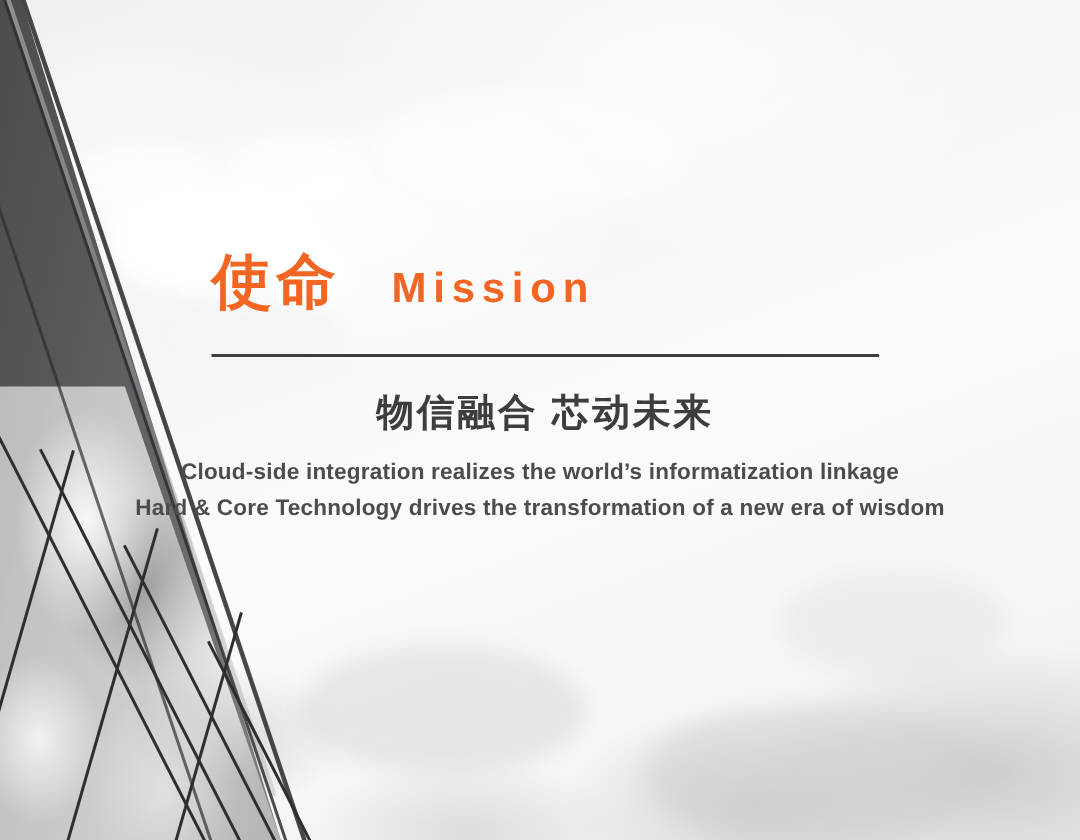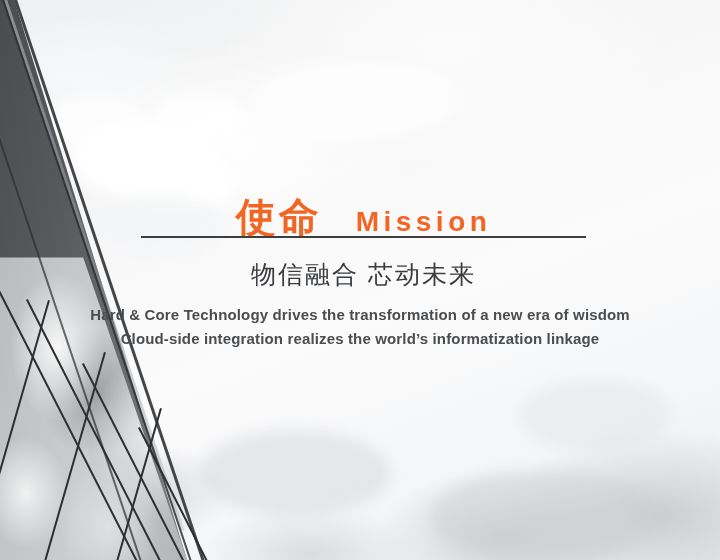--- a/index.html
+++ b/index.html
@@ -99,23 +99,22 @@
   
   .content { position: absolute; inset: 0; }
 
   .headline {
     position: absolute;
     left: 141px;
     top: 168px;
     width: 445px;
     display: flex;
     align-items: baseline;
-    justify-content: center;
+    justify-content: flex-start;
     white-space: nowrap;
-    margin-top: 29px;
   }
   .headline .cn {
     color: #F26522;
     font-size: 40px;
     font-weight: 700;
     letter-spacing: 3px;
     line-height: 1;
   }
   .headline .en {
     color: #F26522;
@@ -136,21 +135,21 @@
   }
 
   .subtitle-cn {
     position: absolute;
     left: 141px;
     top: 258px;
     width: 445px;
     text-align: center;
     color: #3b3d3f;
     font-size: 25px;
-    font-weight: 400;
+    font-weight: 700;
     letter-spacing: 2px;
     white-space: nowrap;
   }
 
   .tagline {
     position: absolute;
     left: 0;
     top: 303px;
     width: 720px;
     text-align: center;
@@ -205,18 +204,18 @@
     <div class="headline">
       <span class="cn">使命</span>
       <span class="en">Mission</span>
     </div>
 
     <div class="divider"></div>
 
     <div class="subtitle-cn">物信融合 芯动未来</div>
 
     <div class="tagline">
+      <div>Cloud-side integration realizes the world’s informatization linkage</div>
       <div>Hard &amp; Core Technology drives the transformation of a new era of wisdom</div>
-      <div>Cloud-side integration realizes the world’s informatization linkage</div>
     </div>
 
   </div>
 </div>
 
 </body></html>

